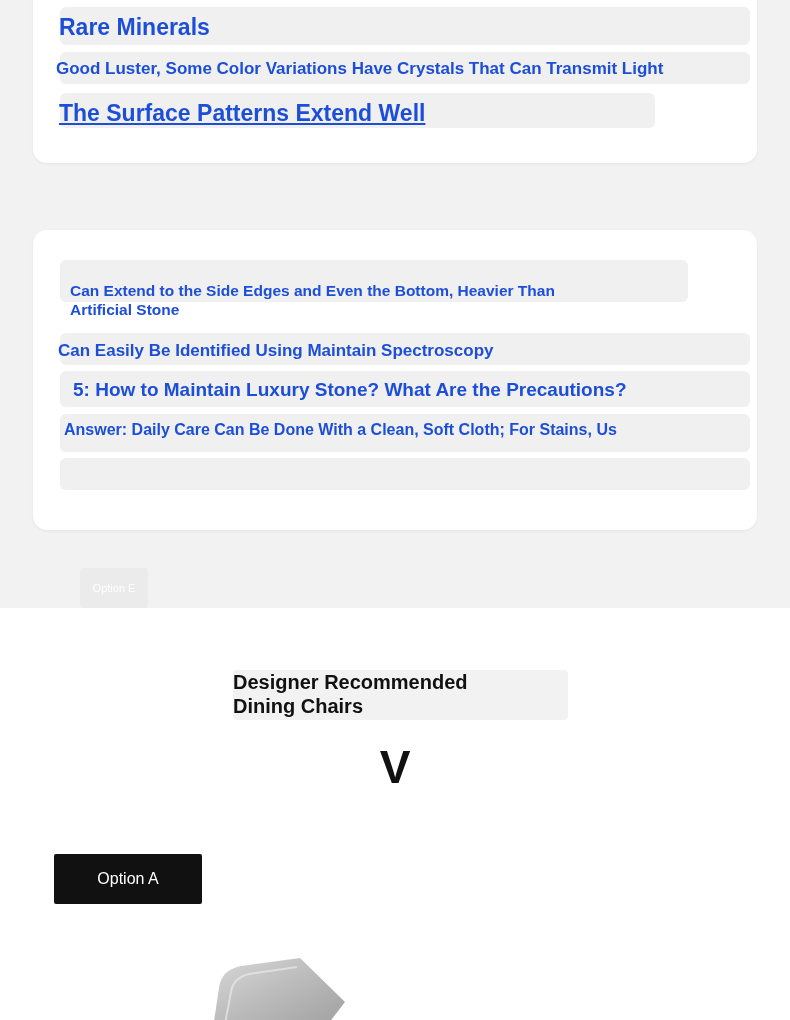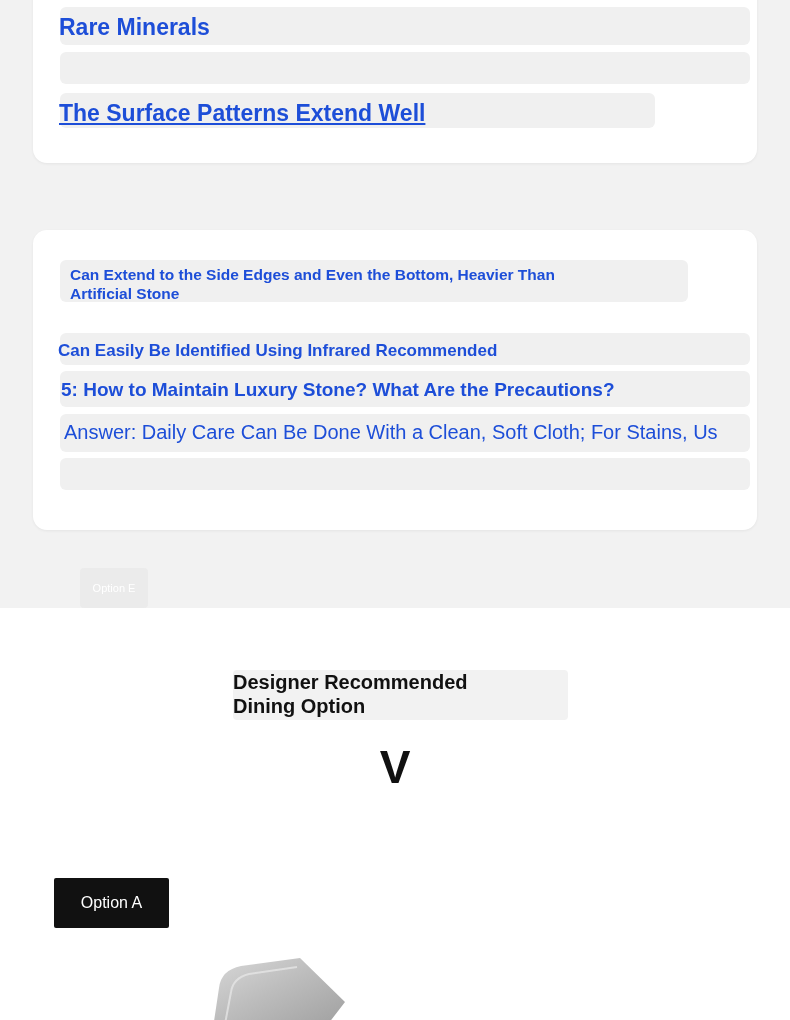--- a/index.html
+++ b/index.html
@@ -65,28 +65,29 @@
   }
   .t-body {
     font-size: 17px;
     font-weight: bold;
     line-height: 1.3;
   }
   .t-small {
     font-size: 15.5px;
     font-weight: bold;
     line-height: 1.2;
+    margin-top: 16px;
   }
   .t-q {
     font-size: 19px;
     font-weight: bold;
   }
   .t-a {
-    font-size: 20px;
-    font-weight: normal;
+    font-size: 16px;
+    font-weight: bold;
   }
 
   
   .option-e {
     position: absolute;
     left: 80px;
     top: 568px;
     width: 68px;
     height: 40px;
     background: #ebebeb;
@@ -137,30 +138,29 @@
     font-size: 46px;
     font-weight: bold;
     color: #111111;
     letter-spacing: 0;
   }
 
   .option-a {
     position: absolute;
     left: 54px;
     top: 854px;
-    width: 115px;
+    width: 148px;
     height: 50px;
     background: #111111;
     color: #ffffff;
     border: none;
     border-radius: 2px;
     font-family: "Liberation Sans", sans-serif;
     font-size: 16px;
     cursor: pointer;
-    margin-top: 24px;
   }
 
   
   .chair {
     position: absolute;
     left: 205px;
     top: 958px;
     width: 150px;
     height: 70px;
     overflow: hidden;
@@ -171,42 +171,43 @@
 <body>
 
 <div class="top-region"></div>
 
 <div class="card card-one">
   <div class="ghost-bar" style="left:27px; top:47px; width:690px; height:38px;"></div>
   <div class="ghost-bar" style="left:27px; top:92px; width:690px; height:32px;"></div>
   <div class="ghost-bar" style="left:27px; top:133px; width:595px; height:35px;"></div>
 
   <div class="line t-heading" style="left:26px; top:53px;">Rare Minerals</div>
+  <div class="line t-body" style="left:23px; top:98px;">Good Luster, Some Color Variations Have Crystals That Can Transmit Light</div>
   <div class="line t-heading" style="left:26px; top:139px;text-decoration:underline;">The Surface Patterns Extend Well</div>
 </div>
 
 <div class="card card-two">
   <div class="ghost-bar" style="left:27px; top:30px; width:628px; height:42px;"></div>
   <div class="ghost-bar" style="left:27px; top:103px; width:690px; height:32px;"></div>
   <div class="ghost-bar" style="left:27px; top:141px; width:690px; height:36px;"></div>
   <div class="ghost-bar" style="left:27px; top:184px; width:690px; height:38px;"></div>
   <div class="ghost-bar" style="left:27px; top:228px; width:690px; height:32px;"></div>
 
   <div class="line t-small" style="left:37px; top:36px; white-space:normal; width:540px;"><span>Can Extend to the Side Edges and Even the Bottom, Heavier Than Artificial Stone</span></div>
-  <div class="line t-body" style="left:25px; top:110px;">Can Easily Be Identified Using Infrared Recommended</div>
-  <div class="line t-q" style="left:28px; top:149px;">5: How to Maintain Luxury Stone? What Are the Precautions?</div>
+  <div class="line t-body" style="left:25px; top:110px;">Can Easily Be Identified Using Maintain Spectroscopy</div>
+  <div class="line t-q" style="left:40px; top:149px;">5: How to Maintain Luxury Stone? What Are the Precautions?</div>
   <div class="line t-a" style="left:31px; top:191px;"> Answer: Daily Care Can Be Done With a Clean, Soft Cloth; For Stains, Us</div>
 </div>
 
 <div class="option-e">Option E</div>
 
 <div class="bottom-region"></div>
 
 <div class="promo-ghost"></div>
-<div class="promo-title">Designer Recommended Dining Option</div>
+<div class="promo-title">Designer Recommended Dining Chairs</div>
 
 <div class="v-mark">V</div>
 
 <button class="option-a">Option A</button>
 
 <div class="chair">
   <svg width="150" height="70" viewBox="0 0 150 70" xmlns="http://www.w3.org/2000/svg">
     <defs>
       <linearGradient id="gstone" x1="0" y1="0" x2="1" y2="1">
         <stop offset="0%" stop-color="#d8d8d8"></stop>

